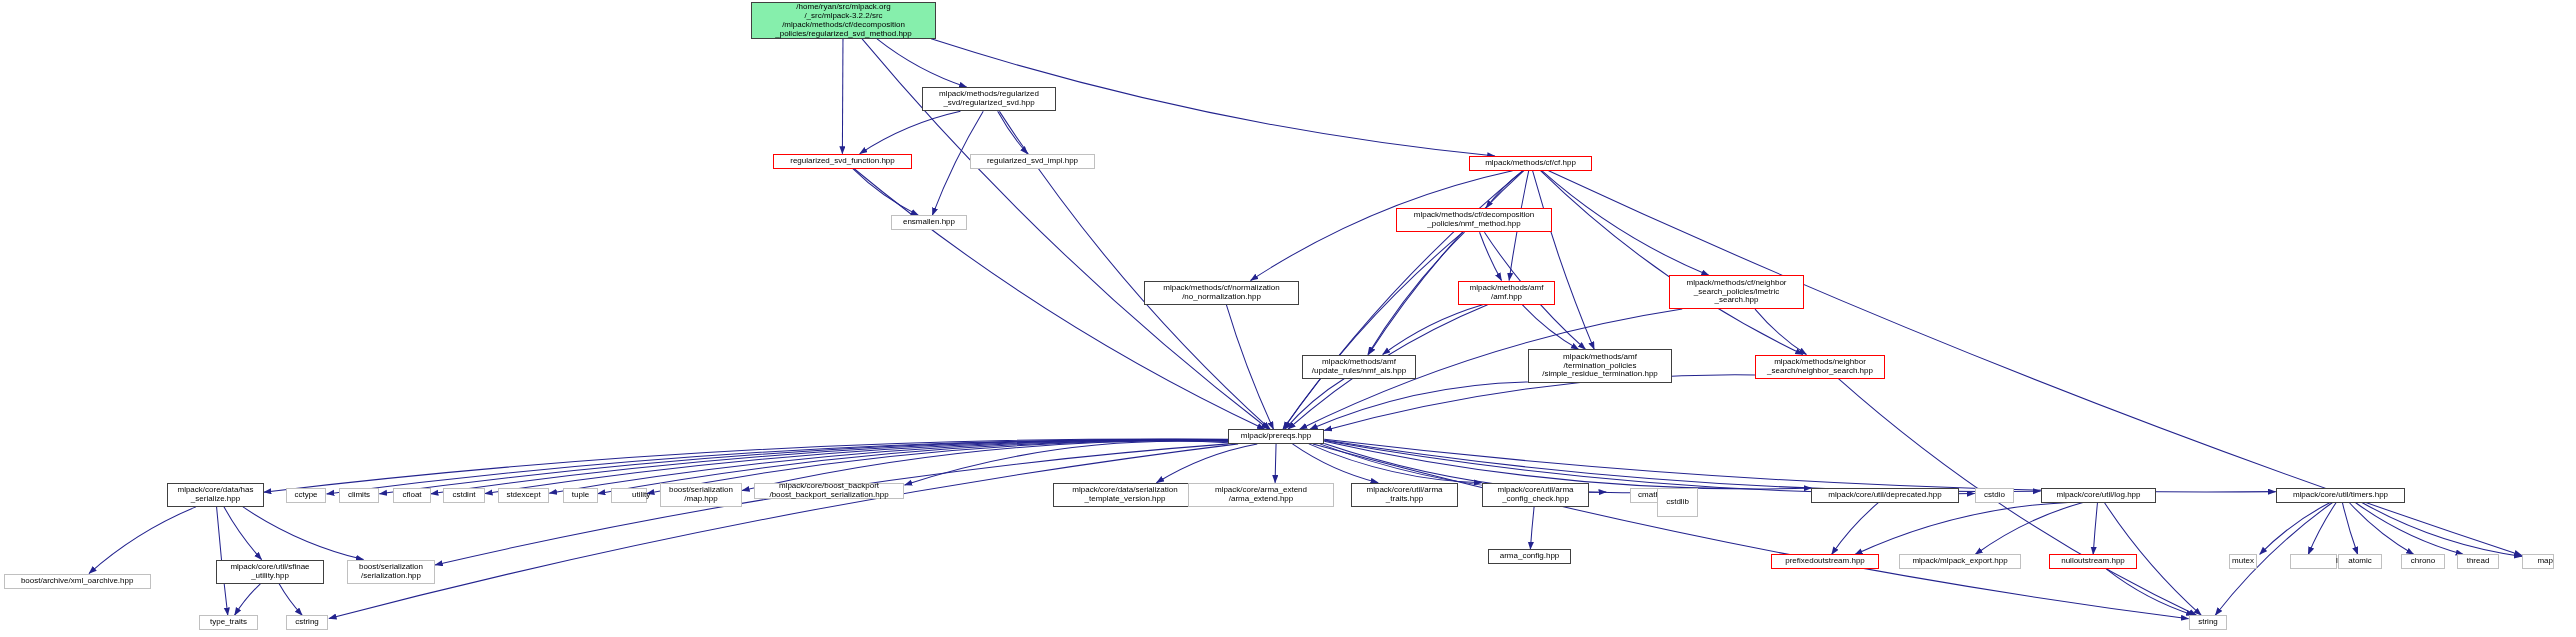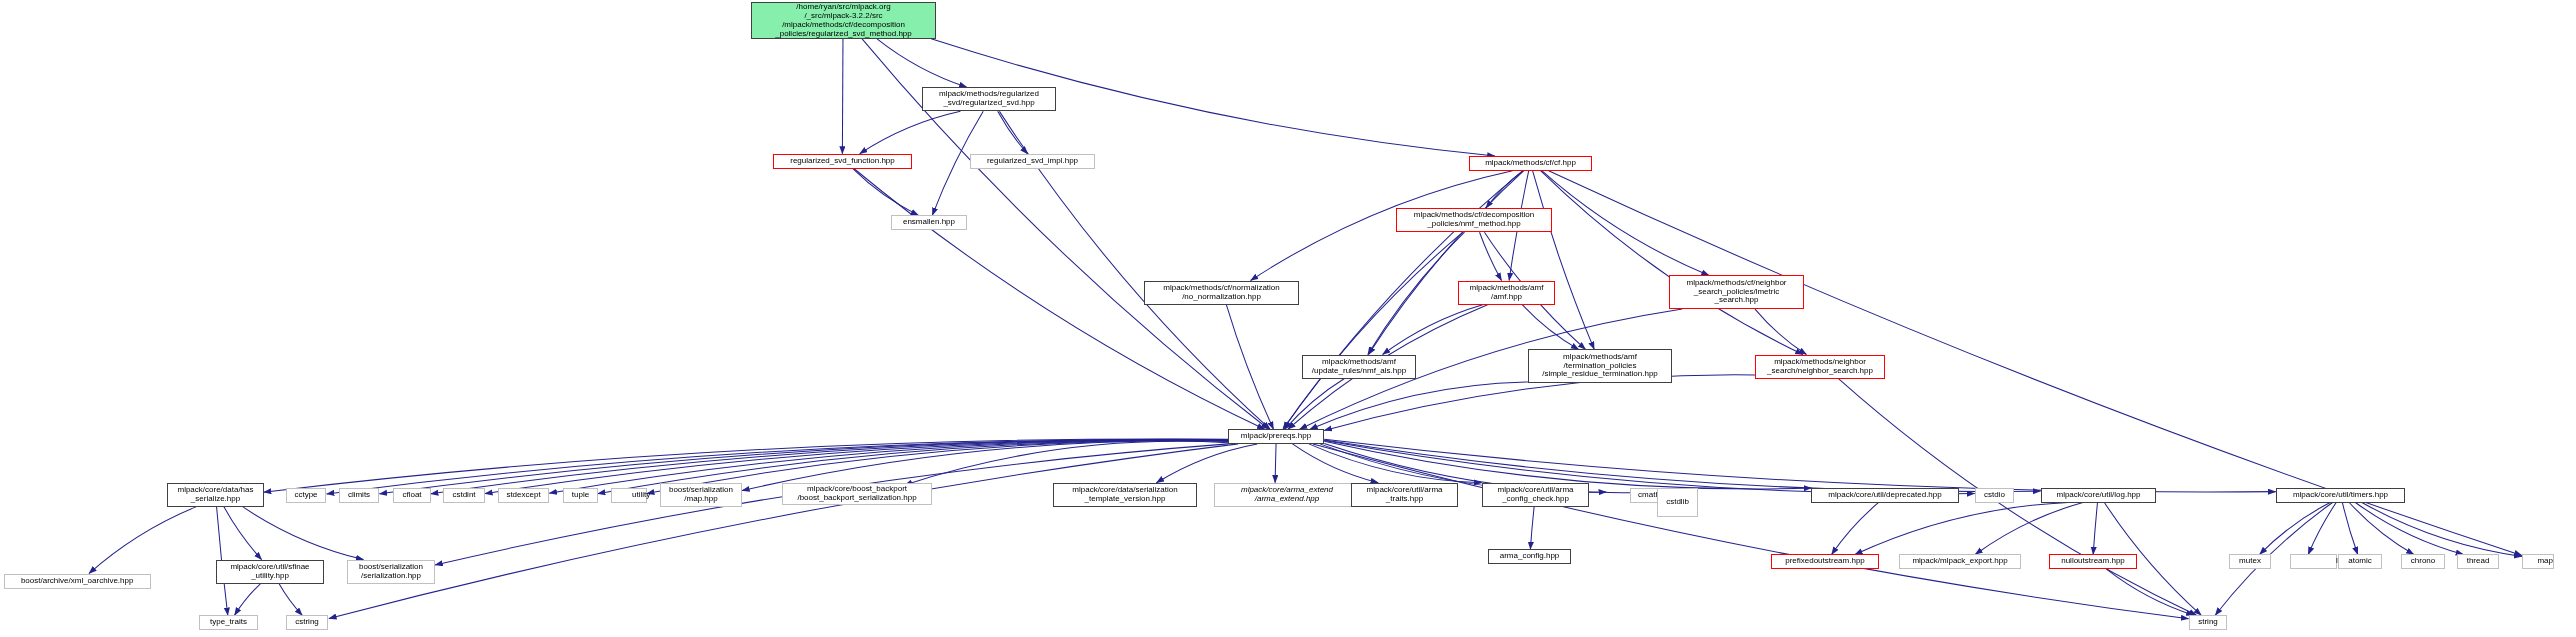--- a/index.html
+++ b/index.html
@@ -166,25 +166,25 @@
 _serialize.hpp</span></div>
       <div class="node b-gray" style="left: 286px; top: 488px; width: 40px; height: 14.6px; font-size: 8px;"><span>cctype</span></div>
       <div class="node b-gray" style="left: 339px; top: 488px; width: 40px; height: 14.6px; font-size: 8px;"><span>climits</span></div>
       <div class="node b-gray" style="left: 393px; top: 488px; width: 38px; height: 14.6px; font-size: 8px;"><span>cfloat</span></div>
       <div class="node b-gray" style="left: 443px; top: 488px; width: 42px; height: 14.6px; font-size: 8px;"><span>cstdint</span></div>
       <div class="node b-gray" style="left: 498px; top: 488px; width: 51px; height: 14.6px; font-size: 8px;"><span>stdexcept</span></div>
       <div class="node b-gray" style="left: 563px; top: 488px; width: 35px; height: 14.6px; font-size: 8px;"><span>tuple</span></div>
       <div class="node b-gray" style="left: 611px; top: 488px; width: 36px; height: 14.6px; font-size: 8px; padding-left: 20px;"><span>utility</span></div>
       <div class="node b-gray" style="left: 660px; top: 483px; width: 82px; height: 24px; font-size: 8px;"><span>boost/serialization
 /map.hpp</span></div>
-      <div class="node b-gray" style="left: 782px; top: 483px; width: 150px; height: 22px; font-size: 8px;"><span>mlpack/core/boost_backport
+      <div class="node b-gray" style="left: 754px; top: 483px; width: 150px; height: 16px; font-size: 8px;"><span>mlpack/core/boost_backport
 /boost_backport_serialization.hpp</span></div>
       <div class="node b-black" style="left: 1053px; top: 483px; width: 144px; height: 24px; font-size: 8px;"><span>mlpack/core/data/serialization
 _template_version.hpp</span></div>
-      <div class="node b-gray" style="left: 1214px; top: 483px; width: 146px; height: 24px; font-size: 8px; font-style: italic;"><span>mlpack/core/arma_extend
+      <div class="node b-gray" style="left: 1188px; top: 483px; width: 146px; height: 24px; font-size: 8px;"><span>mlpack/core/arma_extend
 /arma_extend.hpp</span></div>
       <div class="node b-black" style="left: 1351px; top: 483px; width: 107px; height: 24px; font-size: 8px;"><span>mlpack/core/util/arma
 _traits.hpp</span></div>
       <div class="node b-black" style="left: 1482px; top: 483px; width: 107px; height: 24px; font-size: 8px;"><span>mlpack/core/util/arma
 _config_check.hpp</span></div>
       <div class="node b-gray" style="left: 1606px; top: 488px; width: 38px; height: 14.6px; font-size: 8px; margin-left: 24px;"><span>cmath</span></div>
       <div class="node b-gray" style="left: 1657px; top: 488px; width: 41px; height: 29px; font-size: 8px;"><span>cstdlib</span></div>
       <div class="node b-black" style="left: 1811px; top: 488px; width: 148px; height: 14.6px; font-size: 8px;"><span>mlpack/core/util/deprecated.hpp</span></div>
       <div class="node b-gray" style="left: 1975px; top: 488px; width: 39px; height: 14.6px; font-size: 8px;"><span>cstdio</span></div>
       <div class="node b-black" style="left: 2041px; top: 488px; width: 115px; height: 14.6px; font-size: 8px;"><span>mlpack/core/util/log.hpp</span></div>
@@ -193,21 +193,21 @@
       <div class="node b-black" style="left: 216px; top: 560px; width: 108px; height: 24px; font-size: 8px;"><span>mlpack/core/util/sfinae
 _utility.hpp</span></div>
       <div class="node b-gray" style="left: 347px; top: 560px; width: 88px; height: 24px; font-size: 8px;"><span>boost/serialization
 /serialization.hpp</span></div>
       <div class="node b-gray" style="left: 199px; top: 615px; width: 59px; height: 14.6px; font-size: 8px;"><span>type_traits</span></div>
       <div class="node b-gray" style="left: 286px; top: 615px; width: 42px; height: 14.6px; font-size: 8px;"><span>cstring</span></div>
       <div class="node b-black" style="left: 1488px; top: 549px; width: 83px; height: 14.6px; font-size: 8px;"><span>arma_config.hpp</span></div>
       <div class="node b-red" style="left: 1771px; top: 554px; width: 108px; height: 14.6px; font-size: 8px;"><span>prefixedoutstream.hpp</span></div>
       <div class="node b-gray" style="left: 1899px; top: 554px; width: 122px; height: 14.6px; font-size: 8px;"><span>mlpack/mlpack_export.hpp</span></div>
       <div class="node b-red" style="left: 2049px; top: 554px; width: 88px; height: 14.6px; font-size: 8px;"><span>nulloutstream.hpp</span></div>
-      <div class="node b-gray" style="left: 2229px; top: 554px; width: 42px; height: 14.6px; font-size: 8px;"><span>mutex</span></div>
+      <div class="node b-gray" style="left: 2229px; top: 554px; width: 28px; height: 14.6px; font-size: 8px;"><span>mutex</span></div>
       <div class="node b-gray" style="left: 2290px; top: 554px; width: 28px; height: 14.6px; font-size: 8px; padding-left: 45px;"><span>list</span></div>
       <div class="node b-gray" style="left: 2338px; top: 554px; width: 44px; height: 14.6px; font-size: 8px;"><span>atomic</span></div>
       <div class="node b-gray" style="left: 2401px; top: 554px; width: 44px; height: 14.6px; font-size: 8px;"><span>chrono</span></div>
       <div class="node b-gray" style="left: 2457px; top: 554px; width: 42px; height: 14.6px; font-size: 8px;"><span>thread</span></div>
       <div class="node b-gray" style="left: 2522px; top: 554px; width: 32px; height: 14.6px; font-size: 8px; text-align: right;"><span>map</span></div>
       <div class="node b-gray" style="left: 2189px; top: 615px; width: 38px; height: 14.6px; font-size: 8px;"><span>string</span></div>
     </div>
 </div>
 
 

